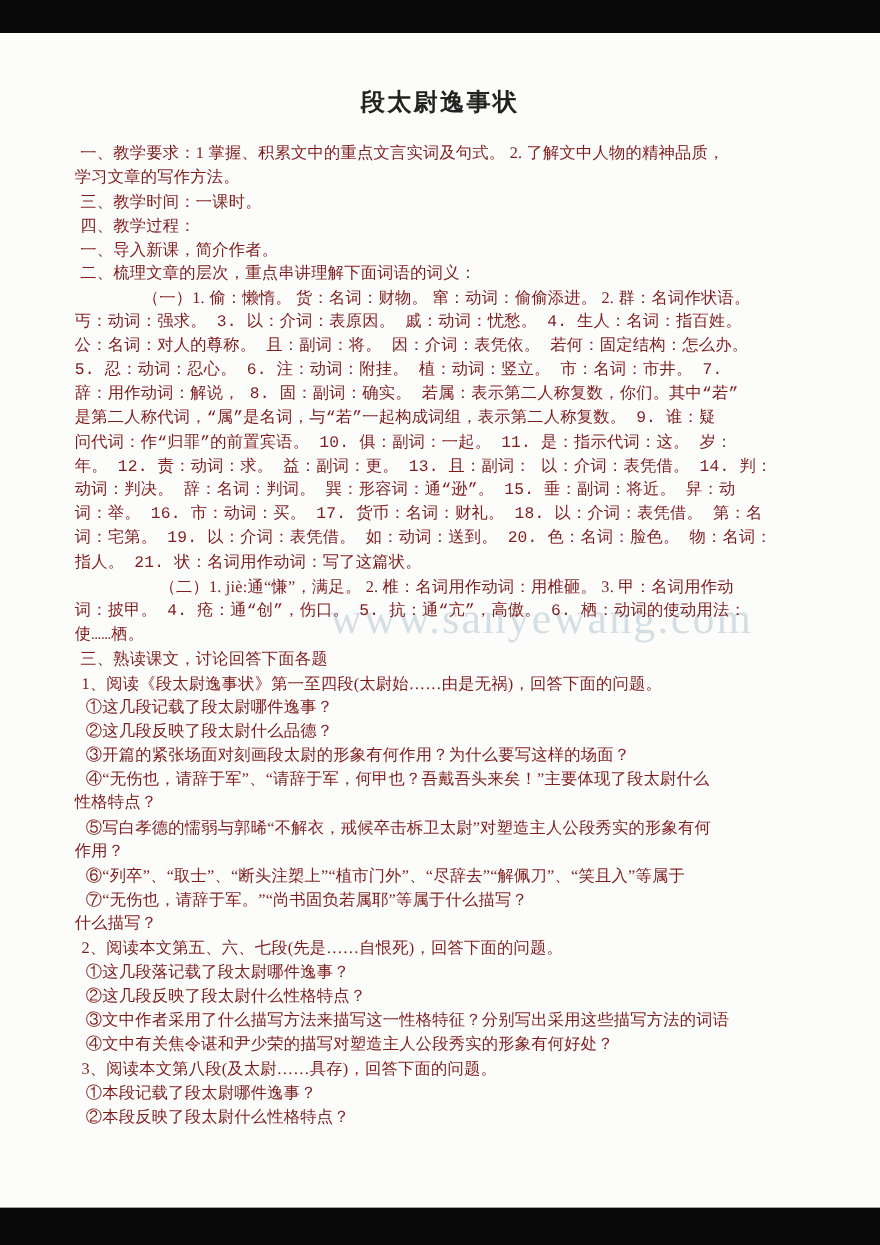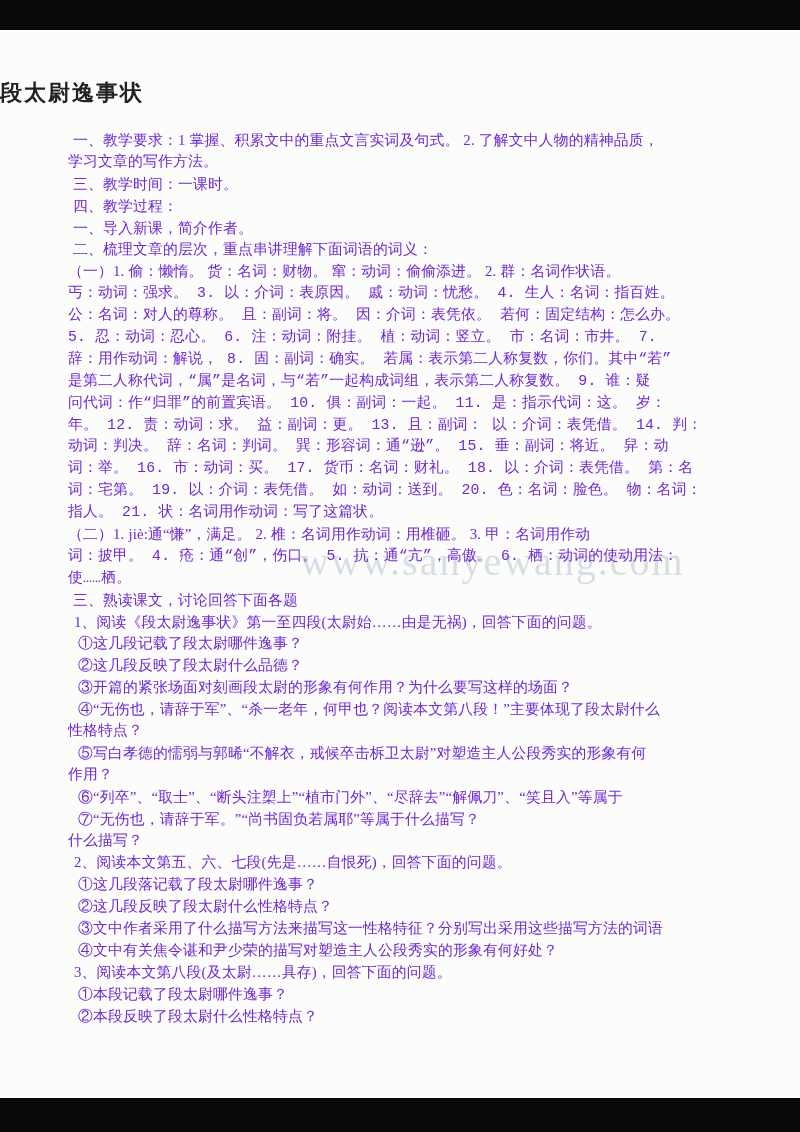--- a/index.html
+++ b/index.html
@@ -14,41 +14,42 @@
   .letterbox.top{height:30px;}
   .letterbox.bottom{height:34px;position:absolute;bottom:0;left:0;}
   .page{
     width:800px;height:1068px;
     background:#fcfcfb;
     position:relative;
     overflow:hidden;
   }
   .doc-title{
     margin:48px 0 0 0;
+    text-align:center;
     font-size:22px;
     font-weight:bold;
     letter-spacing:2px;
     color:#222;
   }
   .content{
     margin-top:22px;
     padding:0 56px 0 68px;
     font-size:14.8px;
-    color:#6d28d9;
+    color:#7f1d1d;
     position:relative;
     z-index:2;
   }
   .content .line{
     line-height:21.9px;
     height:21.9px;
     white-space:nowrap;
     letter-spacing:0.2px;
   }
   .content .line.major{padding-left:5px;}
-  .content .line.sub{padding-left:0px;}
+  .content .line.sub{padding-left:0px;text-align:center;}
   .content .line.num{padding-left:6px;}
   .content .line.circ{padding-left:10px;}
   .content .line.cont{padding-left:0px;font-family:Liberation Mono, monospace;}
   .watermark{
     position:absolute;
     left:300px;top:508px;
     width:460px;
     font-size:40px;
     letter-spacing:2px;
     color:#0c4a6e;
@@ -88,21 +89,21 @@
       <div class="line cont">词：宅第。 19. 以：介词：表凭借。 如：动词：送到。 20. 色：名词：脸色。 物：名词：</div>
       <div class="line cont">指人。 21. 状：名词用作动词：写了这篇状。</div>
       <div class="line sub">（二）1.   jiè:通“慊”，满足。 2.   椎：名词用作动词：用椎砸。 3.   甲：名词用作动</div>
       <div class="line cont">词：披甲。 4.   疮：通“创”，伤口。 5.   抗：通“亢”，高傲。 6. 栖：动词的使动用法：</div>
       <div class="line cont">使……栖。</div>
       <div class="line major">三、熟读课文，讨论回答下面各题</div>
       <div class="line num">1、阅读《段太尉逸事状》第一至四段(太尉始……由是无祸)，回答下面的问题。</div>
       <div class="line circ">①这几段记载了段太尉哪件逸事？</div>
       <div class="line circ">②这几段反映了段太尉什么品德？</div>
       <div class="line circ">③开篇的紧张场面对刻画段太尉的形象有何作用？为什么要写这样的场面？</div>
-      <div class="line circ">④“无伤也，请辞于军”、“杀一老年，何甲也？阅读本文第八段！”主要体现了段太尉什么</div>
+      <div class="line circ">④“无伤也，请辞于军”、“请辞于军，何甲也？吾戴吾头来矣！”主要体现了段太尉什么</div>
       <div class="line cont">性格特点？</div>
       <div class="line circ">⑤写白孝德的懦弱与郭晞“不解衣，戒候卒击柝卫太尉”对塑造主人公段秀实的形象有何</div>
       <div class="line cont">作用？</div>
       <div class="line circ">⑥“列卒”、“取士”、“断头注槊上”“植市门外”、“尽辞去”“解佩刀”、“笑且入”等属于</div>
       <div class="line circ">⑦“无伤也，请辞于军。”“尚书固负若属耶”等属于什么描写？</div>
       <div class="line cont">什么描写？</div>
       <div class="line num">2、阅读本文第五、六、七段(先是……自恨死)，回答下面的问题。</div>
       <div class="line circ">①这几段落记载了段太尉哪件逸事？</div>
       <div class="line circ">②这几段反映了段太尉什么性格特点？</div>
       <div class="line circ">③文中作者采用了什么描写方法来描写这一性格特征？分别写出采用这些描写方法的词语</div>

